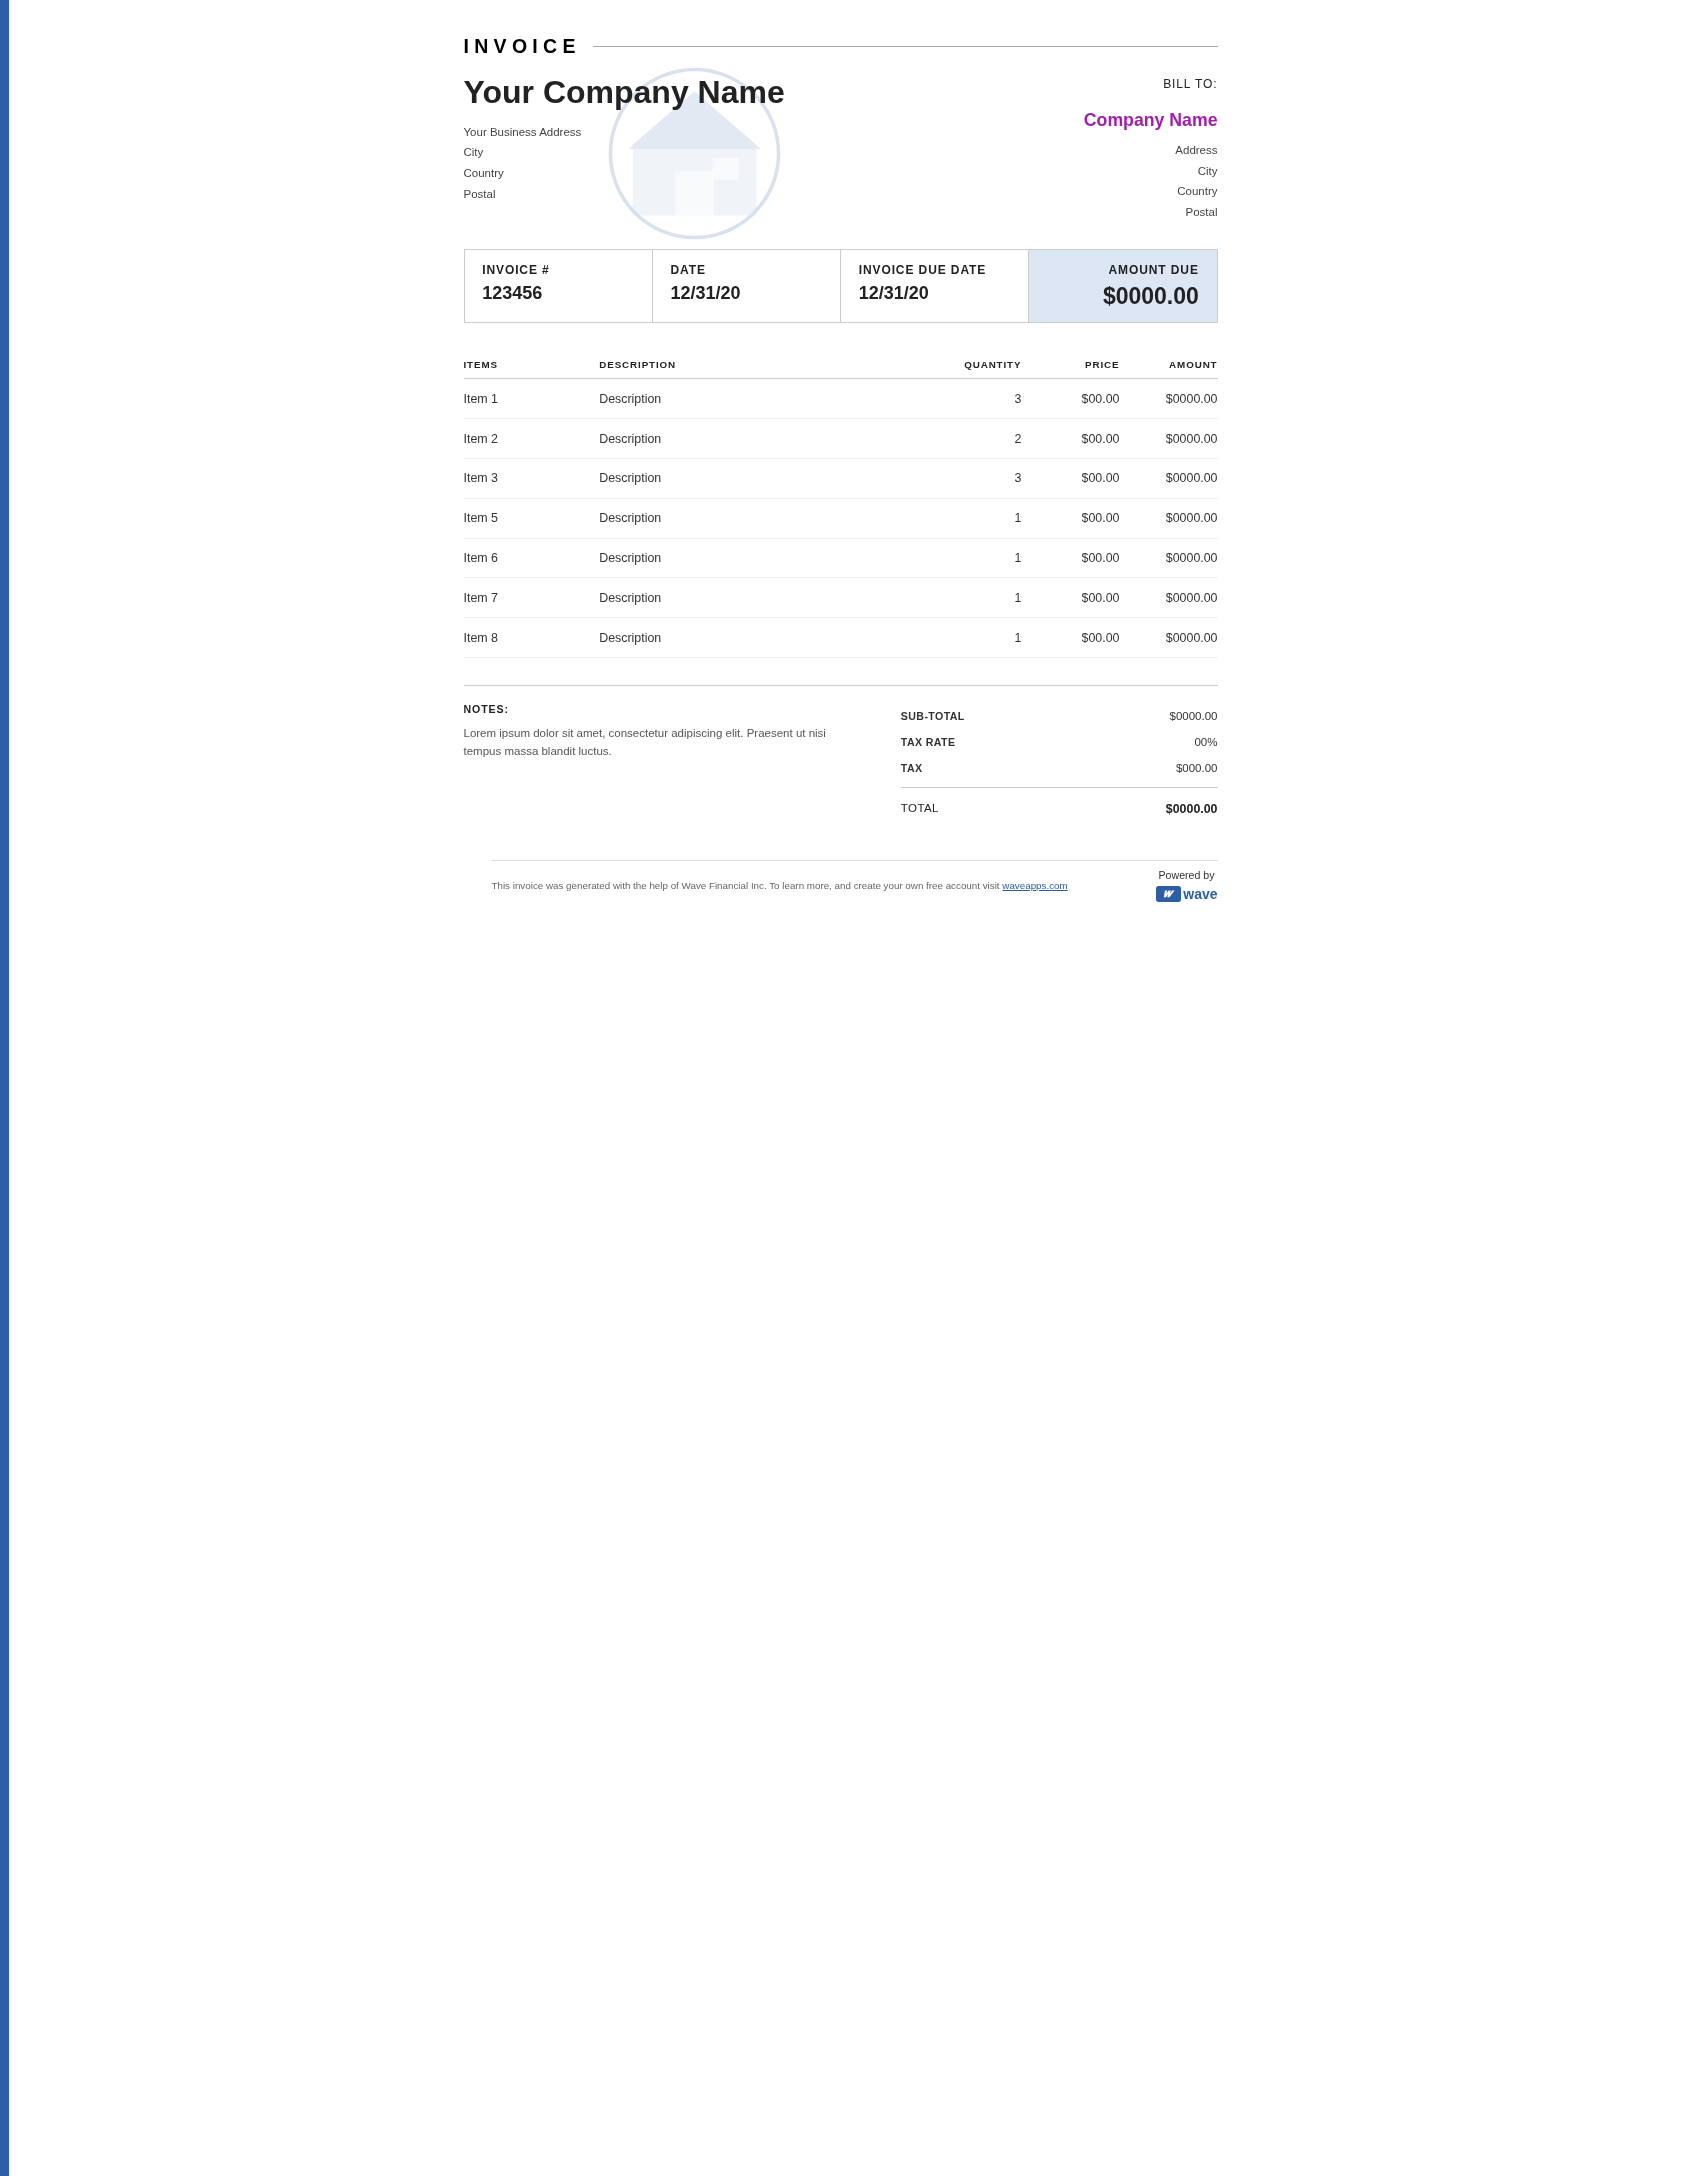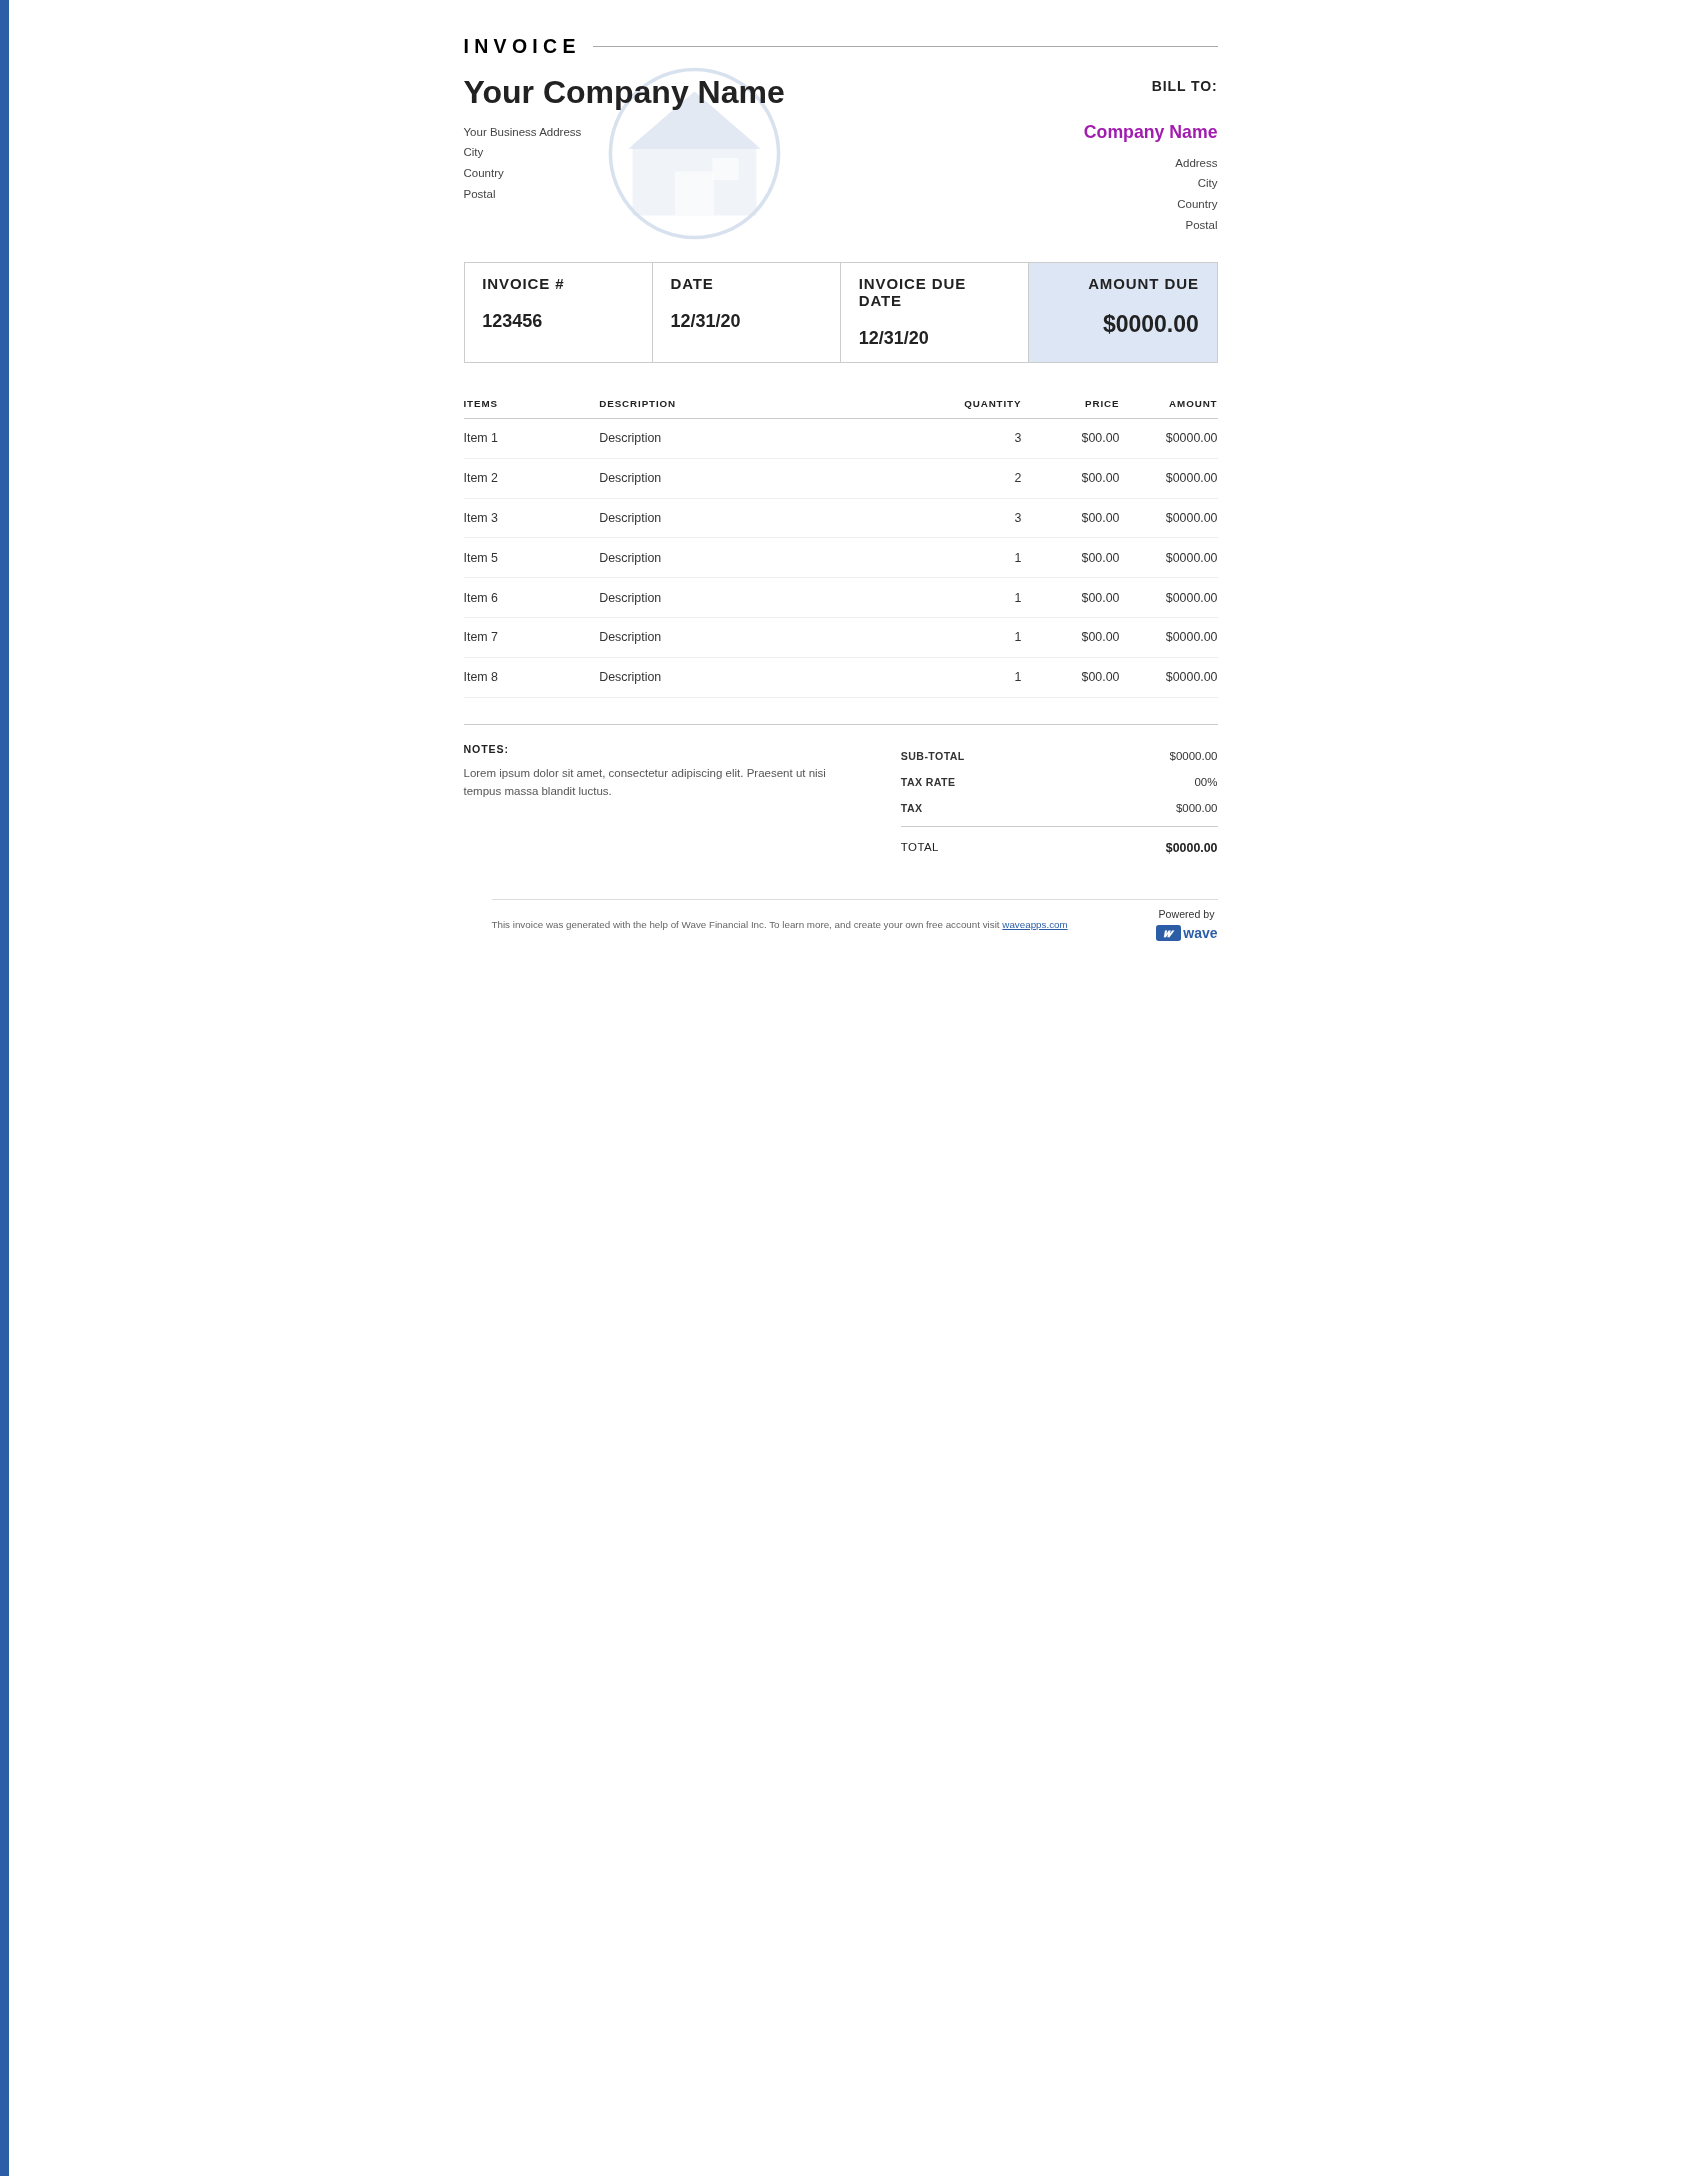--- a/index.html
+++ b/index.html
@@ -82,25 +82,25 @@
       z-index: 1;
     }
 
     .bill-to-block {
       text-align: right;
       font-size: 11.5px;
       color: #444;
       line-height: 1.8;
     }
     .bill-to-label {
-      font-size: 14px;
-      font-weight: 700;
+      font-size: 12px;
+      font-weight: 400;
       letter-spacing: 0.9px;
       color: #222;
-      margin-bottom: 18px;
+      margin-bottom: 9px;
     }
     .bill-to-company {
       font-size: 17.7px;
       font-weight: 700;
       color: #a21caf;
       margin-bottom: 3.5px;
     }
 
     
     .invoice-meta {
@@ -111,25 +111,25 @@
     }
     .meta-section {
       flex: 1;
       padding: 12.4px 17.7px;
       border-right: 0.9px solid #ccc;
     }
     .meta-section:last-child {
       border-right: 0.9px solid #ccc;
     }
     .meta-label {
-      font-size: 15px;
+      font-size: 12px;
       font-weight: 700;
       letter-spacing: 0.9px;
       color: #222;
-      margin-bottom: 19px;
+      margin-bottom: 6px;
     }
     .meta-value {
       font-size: 18px;
       font-weight: 700;
       color: #222;
     }
     .meta-section-amount {
       background: #dce6f5;
       padding: 12.4px 17.7px;
       min-width: 160px;

